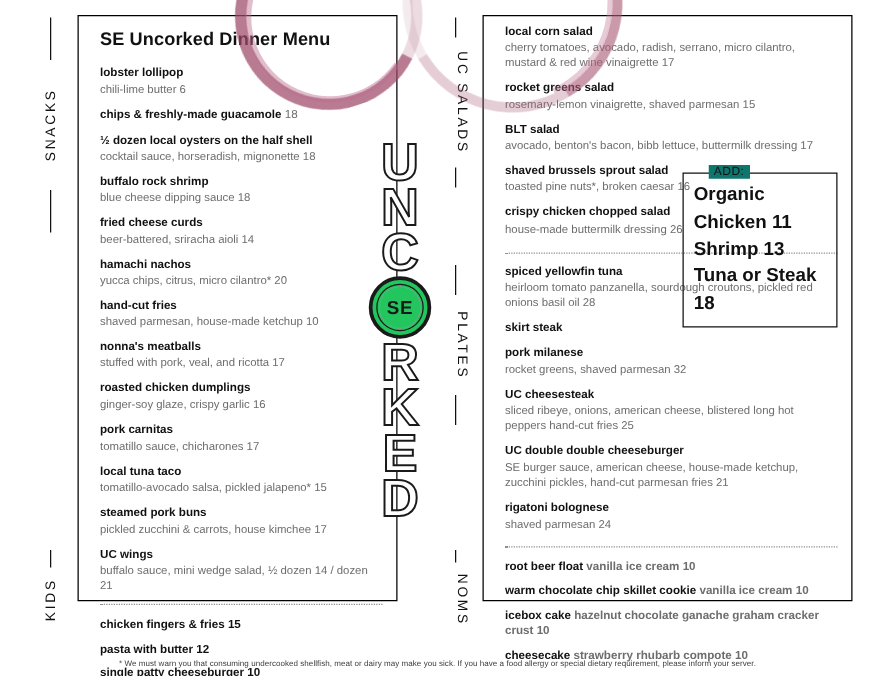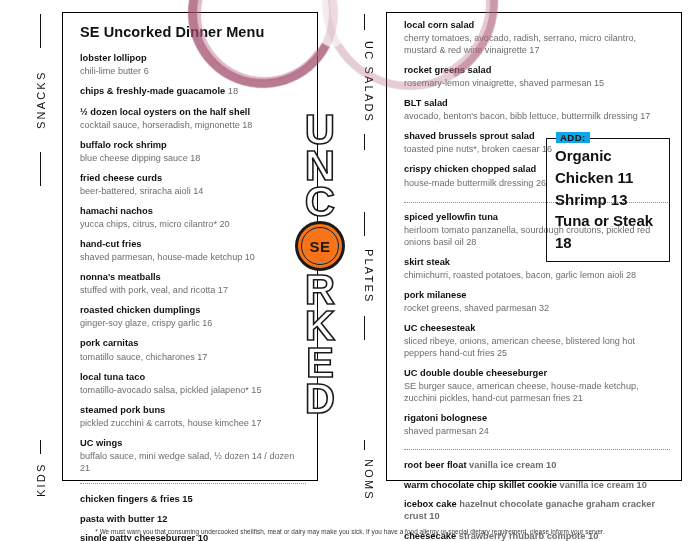--- a/index.html
+++ b/index.html
@@ -105,22 +105,22 @@
     margin: 6px 0 9px 0; height: 0;
   }
 
   
   .addbox {
     position: absolute; right: 12px; top: 138px;
     width: 124px; border: 1px solid #111;
     padding: 6px 8px 7px 8px;
   }
   .addbox .legend {
-    position: absolute; top: -7px; left: 9px; background: #0ea5e9;
-    padding: 0 4px; font-size: 9.6px; font-weight: bold; letter-spacing: .4px;
+    position: absolute; top: -7px; left: 20px; background: #0f766e;
+    padding: 0 4px; font-size: 9.6px; font-weight: normal; letter-spacing: .4px;
   }
   .addbox .arow {
     font-size: 15px; font-weight: bold; line-height: 1.45; color: #111;
   }
   .addbox .arow:first-of-type { margin-top: 2px; }
 
   
   .logo {
     position: absolute; left: 292px; top: 112px;
     width: 56px; height: 330px;
@@ -132,21 +132,21 @@
     color: #fff;
     -webkit-text-stroke: 1.6px #1a1a1a;
     text-shadow: 0 0 0 #1a1a1a;
     letter-spacing: 0;
   }
   .seal {
     width: 50px; height: 50px; border-radius: 50%;
     border: 3px solid #1a1a1a;
     position: relative; margin: 1px 0 1px 0;
     display: flex; align-items: center; justify-content: center;
-    background: #f97316;
+    background: #22c55e;
   }
   .seal::before {
     content: ""; position: absolute; inset: 3px;
     border: 1px solid #1a1a1a; border-radius: 50%;
   }
   .seal .se {
     font-size: 15px; font-weight: bold; letter-spacing: .5px; color: #1a1a1a;
     z-index: 2;
   }
   .seal .ring {
@@ -302,21 +302,20 @@
       </div>
 
       <div class="dots" style="margin-top:13px;"></div>
 
       <div class="item">
         <div class="nm">spiced yellowfin tuna</div>
         <div class="ds">heirloom tomato panzanella, sourdough croutons, pickled red onions basil oil 28</div>
       </div>
       <div class="item">
         <div class="nm">skirt steak</div>
-        <div class="ds">chimichurri, roasted potatoes, bacon, garlic lemon aioli 28</div>
       </div>
       <div class="item">
         <div class="nm">pork milanese</div>
         <div class="ds">rocket greens, shaved parmesan 32</div>
       </div>
       <div class="item">
         <div class="nm">UC cheesesteak</div>
         <div class="ds">sliced ribeye, onions, american cheese, blistered long hot peppers hand-cut fries 25</div>
       </div>
       <div class="item">

